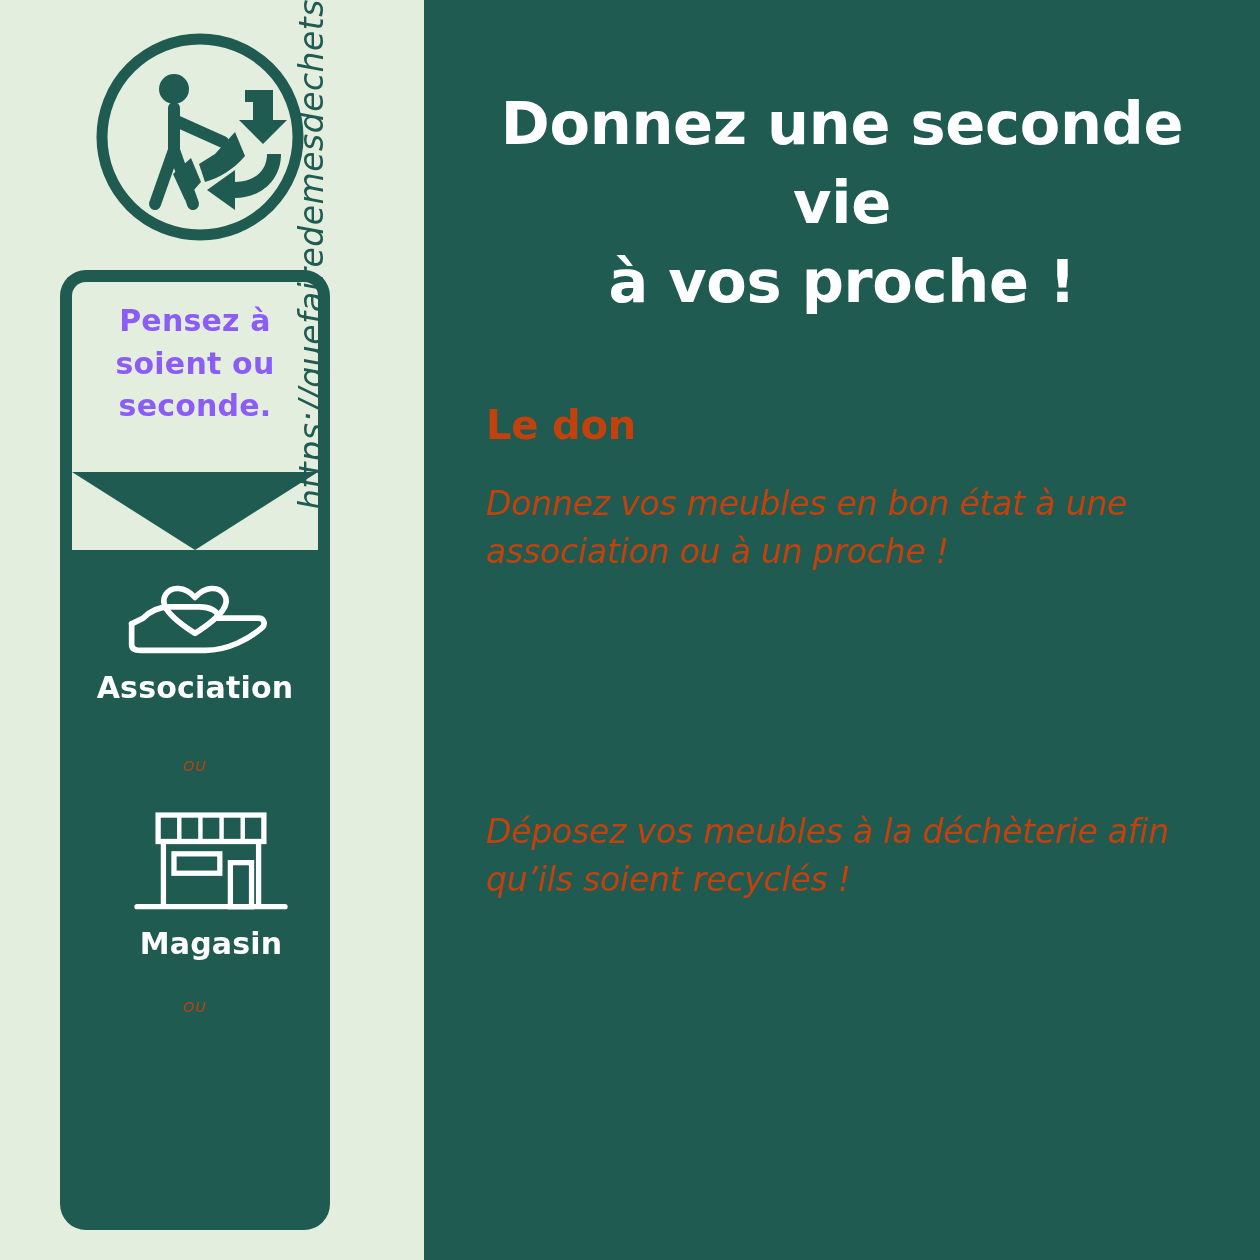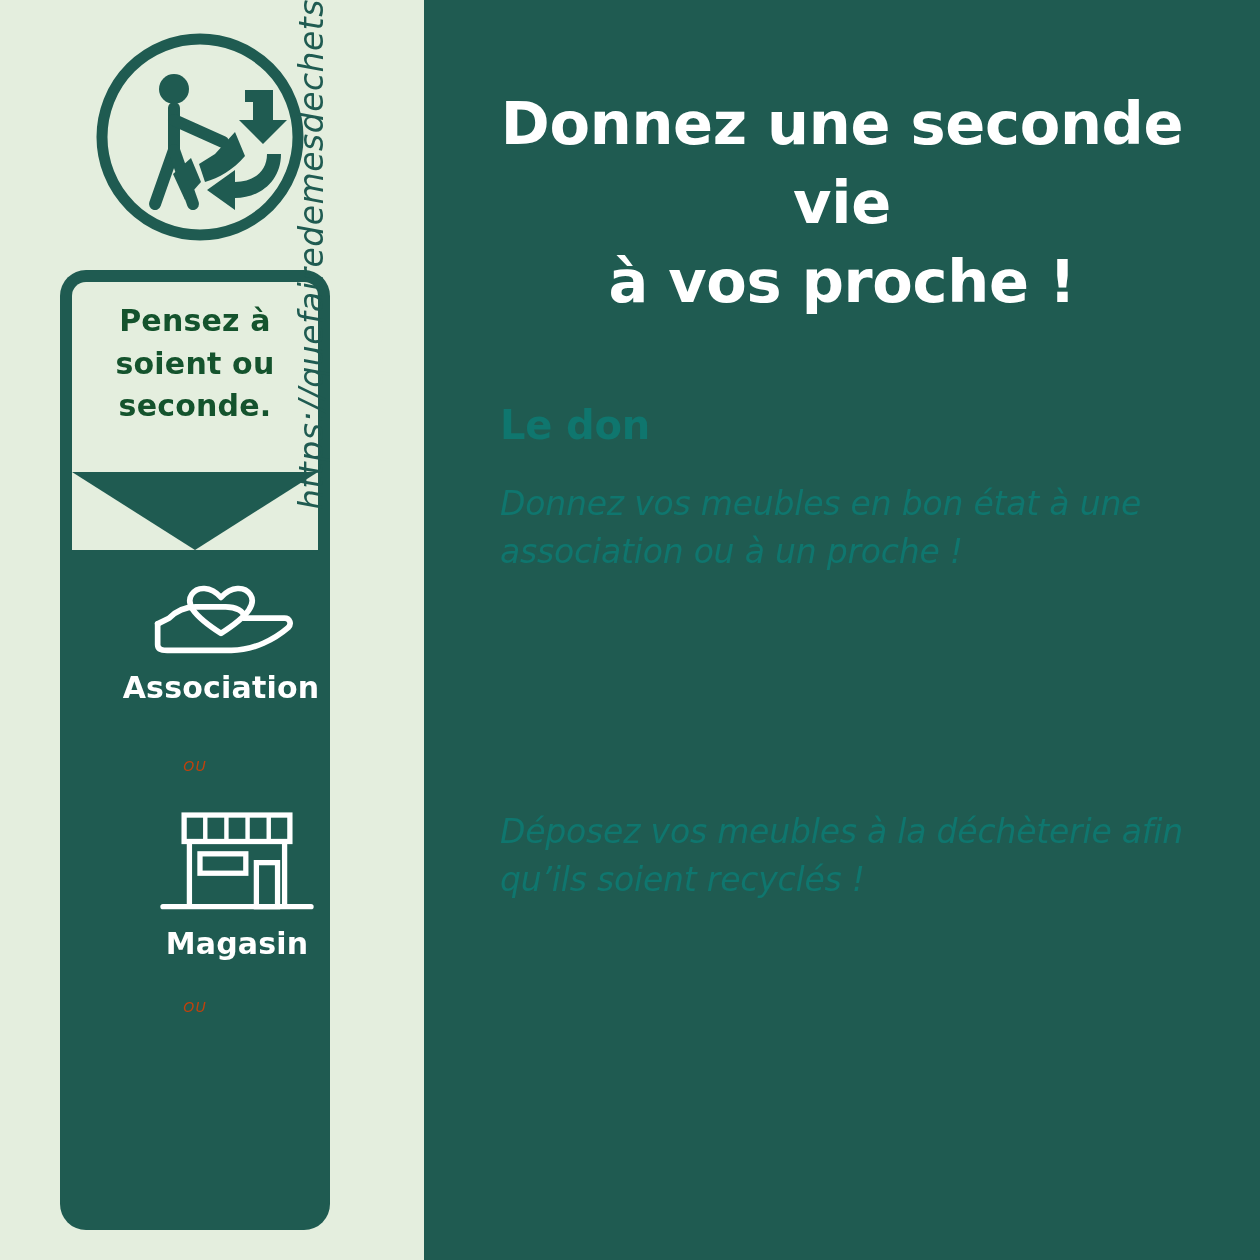--- a/index.html
+++ b/index.html
@@ -73,35 +73,34 @@
     border-left: 123px solid #e4eede;
     border-right: 123px solid #e4eede;
     border-top: 78px solid transparent;
   }
   .banner-text {
     position: absolute;
     left: 72px;
     top: 300px;
     width: 246px;
     text-align: center;
-    color: #14532d;
+    color: #8b5cf6;
     font-size: 30px;
     font-weight: bold;
     line-height: 1.42;
     letter-spacing: 0.2px;
   }
 
   
   .col-item {
     position: absolute;
     left: 60px;
     width: 270px;
     text-align: center;
     color: #ffffff;
-    padding-left: 26px;
   }
   .col-item .ico {
     display: block;
     margin: 0 auto 14px auto;
     height: 104px;
   }
   .col-label {
     font-size: 30px;
     font-weight: bold;
     letter-spacing: 0.2px;
@@ -150,23 +149,23 @@
     text-align: center;
     color: #ffffff;
     font-size: 59px;
     font-weight: bold;
     line-height: 1.34;
     letter-spacing: -0.3px;
   }
 
   .block {
     position: absolute;
-    left: 500px;
+    left: 486px;
     width: 712px;
-    color: #0f766e;
+    color: #c2410c;
   }
   .block-title {
     font-size: 40px;
     font-weight: bold;
     margin-bottom: 32px;
     letter-spacing: -0.2px;
   }
   .block-body {
     font-size: 33px;
     font-style: italic;

